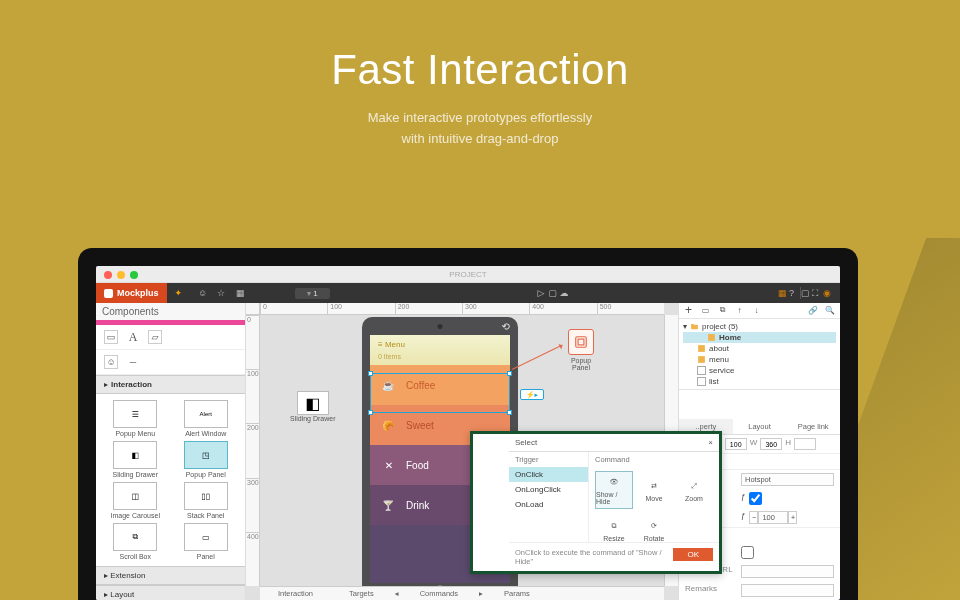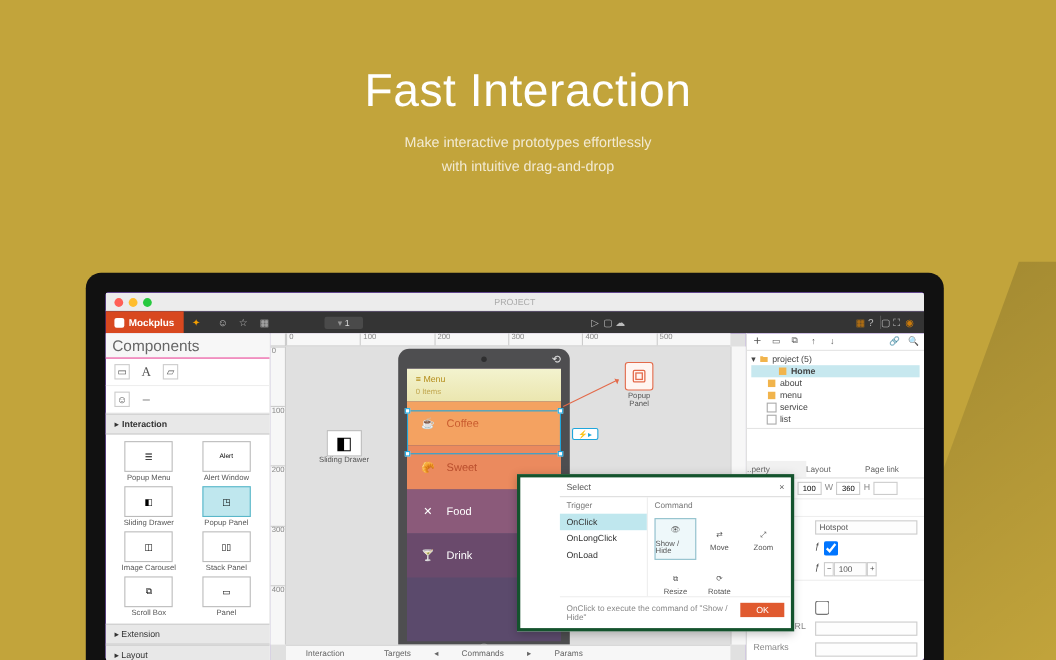--- a/index.html
+++ b/index.html
@@ -1,21 +1,21 @@
 <!DOCTYPE html>
 <html><head>
 <meta charset="utf-8">
 <style>
   * { box-sizing: border-box; margin: 0; padding: 0; }
   html, body { width: 960px; height: 600px; overflow: hidden; font-family: "Helvetica Neue", Arial, sans-serif; }
   body {
     background: #c2a43b;
     position: relative;
   }
-  .hero-title { color: #fff; font-weight: 200; font-size: 42px; text-align: center; padding-top: 46px; letter-spacing: 0.5px; margin-top: 12px; }
+  .hero-title { color: #fff; font-weight: 200; font-size: 42px; text-align: center; padding-top: 46px; letter-spacing: 0.5px; }
   .hero-sub { color: #f2ead3; font-size: 13px; text-align: center; margin-top: 14px; line-height: 1.6; font-weight: 300; }
 
   .monitor-shadow {
     position: absolute; left: 817px; top: 238px; width: 300px; height: 600px;
     background: linear-gradient(135deg, rgba(0,0,0,0.15), rgba(0,0,0,0) 60%);
     transform: skew(-20deg); pointer-events:none;
   }
   .monitor {
     position: absolute; left: 78px; top: 248px; width: 780px; height: 352px;
     background: #111; border-radius: 14px 14px 0 0; padding: 18px 18px 0 18px;
@@ -37,21 +37,21 @@
   .tb-seg.star{color:#f59f00;}
   .tb-ico{width:11px;height:11px;opacity:.8; display:inline-block;}
   .tb-dd{background:#4a4a4a;padding:1px 12px;border-radius:2px;font-size:8px;}
   .tb-spacer{flex:1;}
   .grid-ico{color:#f08c00;}
 
   
   .body { position:absolute; top:37px; left:0; right:0; bottom:0; display:flex; }
   
   .left { width:150px; background:#fff; border-right:1px solid #ddd; display:flex; flex-direction:column; font-size:8px;}
-  .left-head { padding:3px 6px; background:#f7f7f7; border-bottom:1px solid #ec4899; color:#666; font-size:14px;}
+  .left-head { padding:3px 6px; background:#f7f7f7; border-bottom:5px solid #ec4899; color:#666; font-size:10px;}
   .left-iconrow{display:flex;gap:8px;padding:5px 8px;border-bottom:1px solid #eee;align-items:center;}
   .mini-ico{width:14px;height:14px;border:1px solid #ccc;display:flex;align-items:center;justify-content:center;font-size:9px;color:#555;}
   .accordion-item{padding:4px 8px;background:#e8e8e8;border-top:1px solid #ccc;border-bottom:1px solid #ccc;color:#333;font-size:8px;}
   .accordion-item.flex{display:flex;}
   .accordion-item .tri{margin-right:3px;}
   .comp-grid{display:grid;grid-template-columns:1fr 1fr;gap:4px;padding:6px;}
   .comp-cell{display:flex;flex-direction:column;align-items:center;gap:2px;}
   .comp-box{width:44px;height:28px;border:1px solid #bbb;background:#fff;display:flex;align-items:center;justify-content:center;}
   .comp-box.sel{background:#bfe7ee;border-color:#59b7c9;}
   .comp-label{font-size:7px;color:#555;}
@@ -117,21 +117,21 @@
   .r-tool{height:16px;border-bottom:1px solid #e4e4e4;display:flex;align-items:center;gap:6px;padding:0 4px;}
   .r-ico{width:11px;height:11px;display:flex;align-items:center;justify-content:center;color:#555;}
   .r-ico.plus{font-size:12px;line-height:1;}
   .r-ico.link{color:#e07b1f;}
   .tree{padding:2px 4px;border-bottom:1px solid #e4e4e4;}
   .tree-row{display:flex;align-items:center;gap:3px;padding:1px 0;}
   .tree-row.sel{background:#c7e8ef;}
   .folder{width:9px;height:9px;fill:#f1b44c;}
   .page{width:9px;height:9px;border:1px solid #aaa;}
   .prop-tabs{display:flex;border-bottom:1px solid #ddd;}
-  .prop-tab{flex:1;padding:3px 0;font-size:7.5px;color:#666;}
+  .prop-tab{flex:1;text-align:center;padding:3px 0;font-size:7.5px;color:#666;}
   .prop-tab.on{background:#f1f1f1;}
   .geom{display:flex;padding:3px 4px;gap:3px;border-bottom:1px solid #eee;}
   .geom span{color:#888;}
   .geom input{width:22px;height:12px;font-size:7px;border:1px solid #ccc;text-align:center;}
   .prop-row{display:flex;align-items:flex-start;padding:3px 6px;gap:4px;}
   .prop-row label{width:52px;color:#888;}
   .fld{flex:1;height:13px;border:1px solid #ccc;background:#fdfdfd;display:flex;align-items:center;padding:0 3px;font-size:7.5px;color:#555;}
   .spin{display:flex;align-items:center;}
   .spin .fld{width:30px;flex:none;text-align:center;}
   .spin .ar{width:9px;height:13px;border:1px solid #ccc;display:flex;align-items:center;justify-content:center;font-size:7px;}

